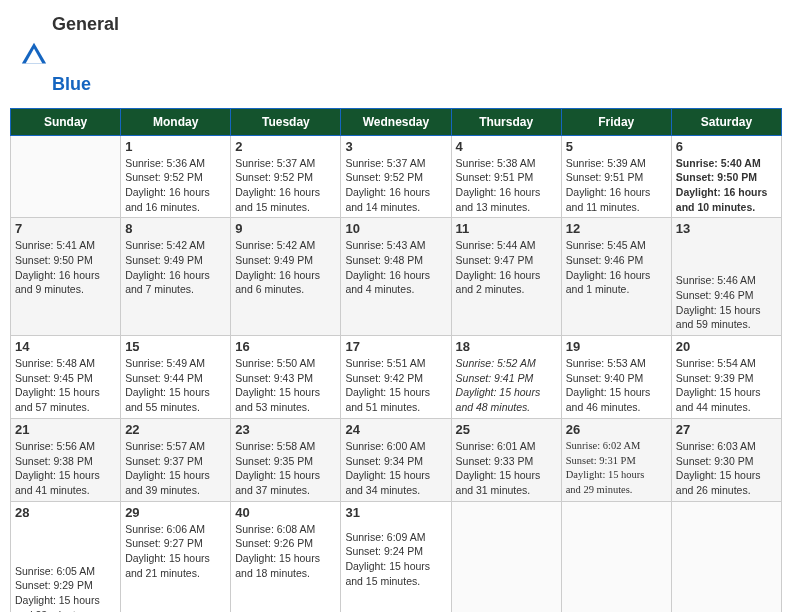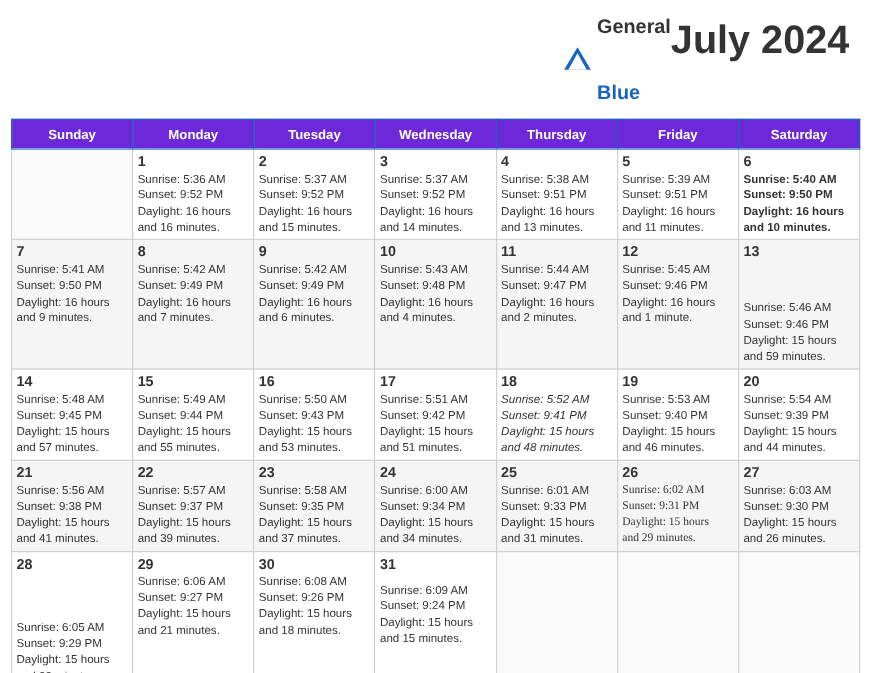--- a/index.html
+++ b/index.html
@@ -5,21 +5,21 @@
     * { box-sizing: border-box; margin: 0; padding: 0; }
     body {
       font-family: Arial, sans-serif;
       background: #fff;
       width: 792px;
       min-height: 612px;
       padding: 10px;
     }
     .header {
       display: flex;
-      justify-content: flex-end;
+      justify-content: space-between;
       align-items: flex-start;
       margin-bottom: 8px;
       padding: 5px 10px;
     }
     .logo {
       display: flex;
       align-items: center;
       gap: 4px;
     }
     .logo-text {
@@ -53,21 +53,21 @@
     .location {
       font-size: 14px;
       color: #555;
     }
     table {
       width: 100%;
       border-collapse: collapse;
       font-size: 11px;
     }
     thead th {
-      background: #6d28d9;
+      background: #14532d;
       color: #fff;
       padding: 6px 4px;
       font-weight: bold;
       font-size: 12px;
       border: 1px solid #1565c0;
     }
     tbody td {
       border: 1px solid #ccc;
       vertical-align: top;
       padding: 3px 4px;
@@ -103,21 +103,20 @@
     <svg class="logo-icon" viewBox="0 0 30 30">
       <polygon points="15,2 28,24 2,24" fill="#1565c0"></polygon>
       <polygon points="15,8 24,24 6,24" fill="#fff"></polygon>
     </svg>
     <div class="logo-text">
       <span class="logo-general">General</span>
       <span class="logo-blue">Blue</span>
     </div>
   </div>
   <div class="title-block">
-    <div class="month-title">July 2024</div>
   </div>
 </div>
 
 <table>
   <thead>
     <tr>
     <th>Sunday</th>
         <th>Monday</th>
         <th>Tuesday</th>
         <th>Wednesday</th>
@@ -334,21 +333,21 @@
 and 23 minutes.</div>
         </td>
         <td>
           <div class="day-number">29</div>
           <div class="day-info" style="white-space: pre-line;">Sunrise: 6:06 AM
 Sunset: 9:27 PM
 Daylight: 15 hours
 and 21 minutes.</div>
         </td>
         <td>
-          <div class="day-number">30</div>
+          <div class="day-number">40</div>
           <div class="day-info" style="white-space: pre-line;">Sunrise: 6:08 AM
 Sunset: 9:26 PM
 Daylight: 15 hours
 and 18 minutes.</div>
         </td>
         <td>
           <div class="day-number">31</div>
           <div class="day-info" style="white-space: pre-line; margin-top: 10px;">Sunrise: 6:09 AM
 Sunset: 9:24 PM
 Daylight: 15 hours

